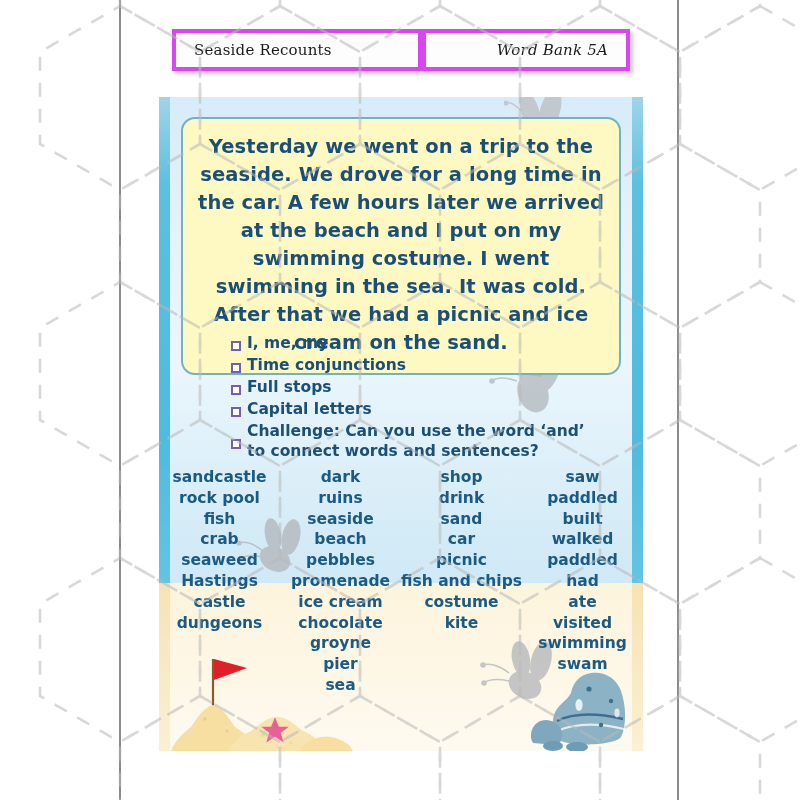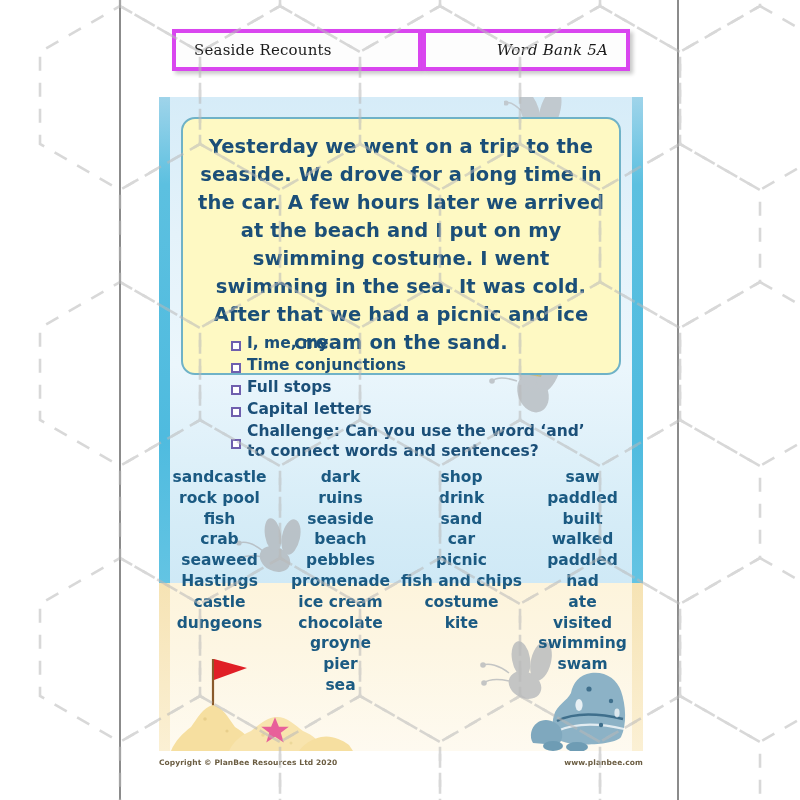--- a/index.html
+++ b/index.html
@@ -327,24 +327,20 @@
           <div class="wb-word">had</div>
           <div class="wb-word">ate</div>
           <div class="wb-word">visited</div>
           <div class="wb-word">swimming</div>
           <div class="wb-word">swam</div>
         </div>
       </div>
 
     </div>
 
-    <div id="footer">
-      <span class="foot-text">Copyright © PlanBee Resources Ltd 2020</span>
-      <span class="foot-text">www.planbee.com</span>
-    </div>
 
   </div>
 
   <svg id="watermark" viewBox="0 0 800 800">
     <defs>
       <g id="hexcell">
         <polygon points="0,-92 80,-46 80,46 0,92 -80,46 -80,-46" fill="none" stroke="#b9b9b9" stroke-width="2.6" stroke-dasharray="14 12" stroke-linecap="butt"></polygon>
       </g>
     </defs>
     <g>

